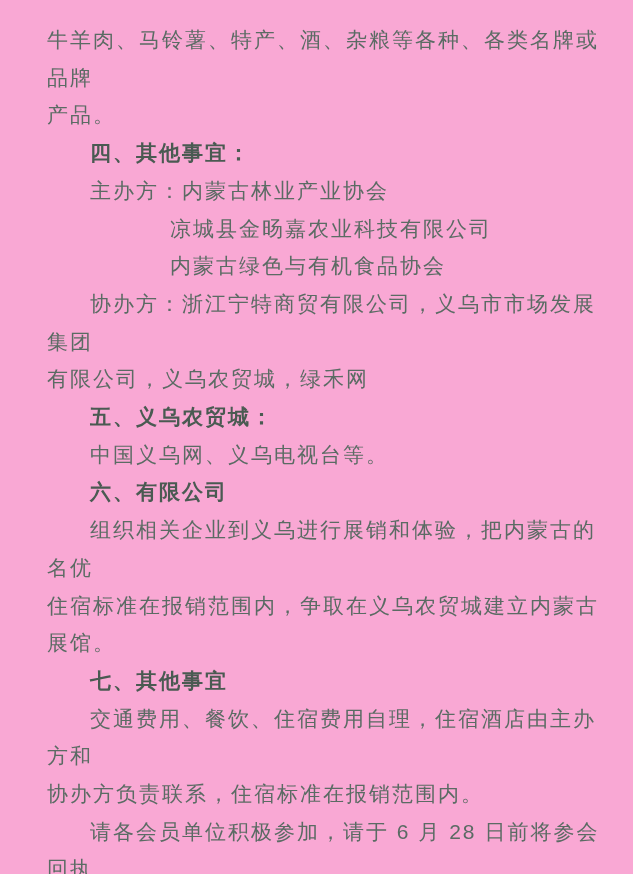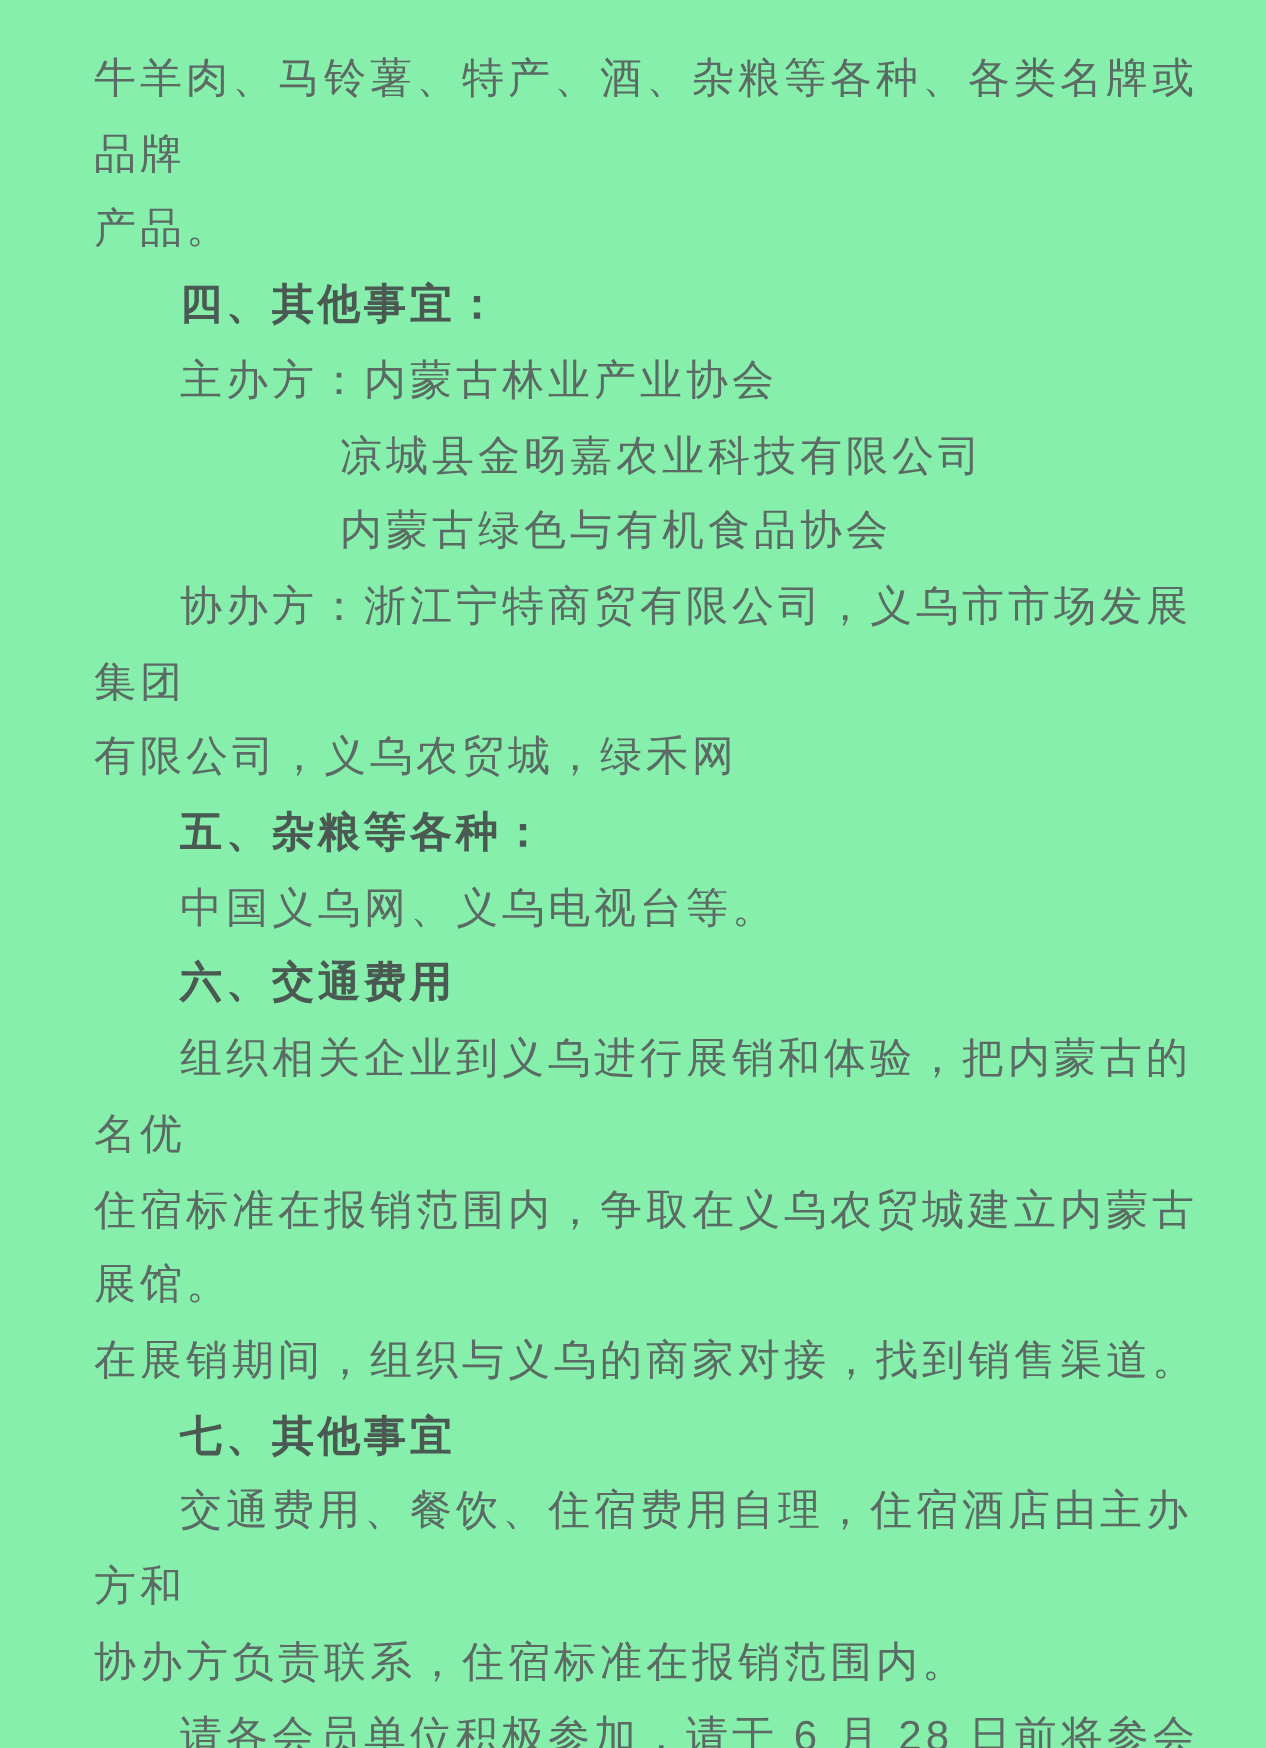--- a/index.html
+++ b/index.html
@@ -34,34 +34,33 @@
   .line.heading {
     text-indent: 43px;
     font-weight: 700;
     color: var(--heading-color, #4a5a52);
   }
   .line.org { padding-left: 123px; }
 </style>
 </head>
 <body style="--text-color: #5b6b64; --heading-color: #4a5a52;">
 
-<div class="page" style="background: #86efac;">
+<div class="page" style="background: #f9a8d4;">
   <div class="doc">
       <div class="line body">牛羊肉、马铃薯、特产、酒、杂粮等各种、各类名牌或品牌</div>
       <div class="line body">产品。</div>
       <div class="line heading">四、其他事宜：</div>
       <div class="line indent">主办方：内蒙古林业产业协会</div>
       <div class="line org">凉城县金旸嘉农业科技有限公司</div>
       <div class="line org">内蒙古绿色与有机食品协会</div>
       <div class="line indent">协办方：浙江宁特商贸有限公司，义乌市市场发展集团</div>
       <div class="line body">有限公司，义乌农贸城，绿禾网</div>
-      <div class="line heading">五、杂粮等各种：</div>
+      <div class="line heading">五、义乌农贸城：</div>
       <div class="line indent">中国义乌网、义乌电视台等。</div>
-      <div class="line heading">六、交通费用</div>
+      <div class="line heading">六、有限公司</div>
       <div class="line indent">组织相关企业到义乌进行展销和体验，把内蒙古的名优</div>
       <div class="line body">住宿标准在报销范围内，争取在义乌农贸城建立内蒙古展馆。</div>
-      <div class="line body">在展销期间，组织与义乌的商家对接，找到销售渠道。</div>
       <div class="line heading">七、其他事宜</div>
       <div class="line indent">交通费用、餐饮、住宿费用自理，住宿酒店由主办方和</div>
       <div class="line body">协办方负责联系，住宿标准在报销范围内。</div>
       <div class="line indent">请各会员单位积极参加，请于 6 月 28 日前将参会回执</div>
     </div>
 </div>
 
 </body></html>

